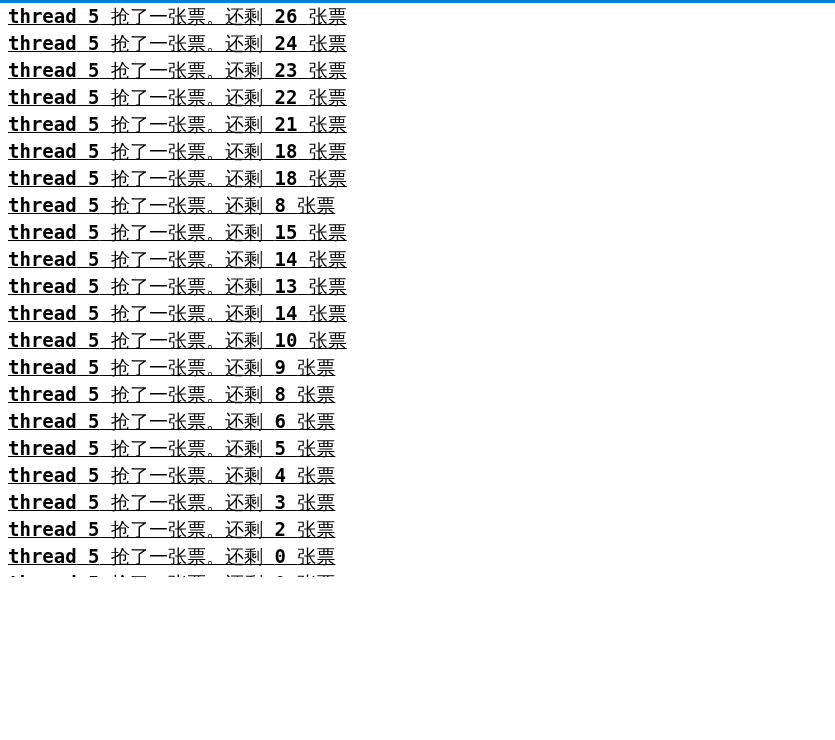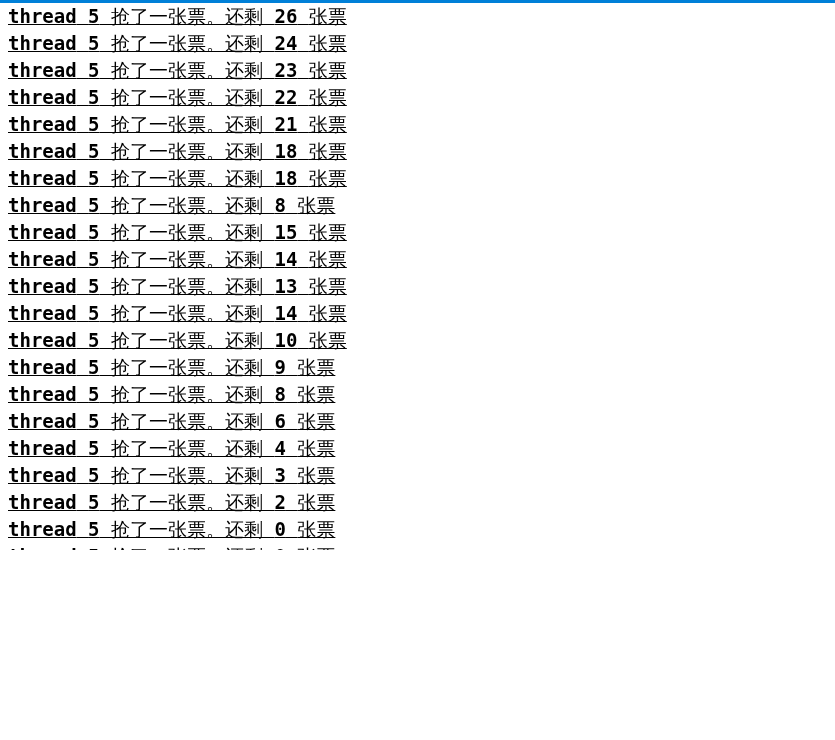--- a/index.html
+++ b/index.html
@@ -105,20 +105,21 @@
       <div class="console-line"><span class="seg-latin">thread</span><span class="seg-space"> </span><span class="seg-latin">5</span><span class="seg-space"> </span><span class="seg-cjk">抢了一张票。还剩</span><span class="seg-space"> </span><span class="seg-num">18</span><span class="seg-space"> </span><span class="seg-cjk">张票</span></div>
       <div class="console-line"><span class="seg-latin">thread</span><span class="seg-space"> </span><span class="seg-latin">5</span><span class="seg-space"> </span><span class="seg-cjk">抢了一张票。还剩</span><span class="seg-space"> </span><span class="seg-num">8</span><span class="seg-space"> </span><span class="seg-cjk">张票</span></div>
       <div class="console-line"><span class="seg-latin">thread</span><span class="seg-space"> </span><span class="seg-latin">5</span><span class="seg-space"> </span><span class="seg-cjk">抢了一张票。还剩</span><span class="seg-space"> </span><span class="seg-num">15</span><span class="seg-space"> </span><span class="seg-cjk">张票</span></div>
       <div class="console-line"><span class="seg-latin">thread</span><span class="seg-space"> </span><span class="seg-latin">5</span><span class="seg-space"> </span><span class="seg-cjk">抢了一张票。还剩</span><span class="seg-space"> </span><span class="seg-num">14</span><span class="seg-space"> </span><span class="seg-cjk">张票</span></div>
       <div class="console-line"><span class="seg-latin">thread</span><span class="seg-space"> </span><span class="seg-latin">5</span><span class="seg-space"> </span><span class="seg-cjk">抢了一张票。还剩</span><span class="seg-space"> </span><span class="seg-num">13</span><span class="seg-space"> </span><span class="seg-cjk">张票</span></div>
       <div class="console-line"><span class="seg-latin">thread</span><span class="seg-space"> </span><span class="seg-latin">5</span><span class="seg-space"> </span><span class="seg-cjk">抢了一张票。还剩</span><span class="seg-space"> </span><span class="seg-num">14</span><span class="seg-space"> </span><span class="seg-cjk">张票</span></div>
       <div class="console-line"><span class="seg-latin">thread</span><span class="seg-space"> </span><span class="seg-latin">5</span><span class="seg-space"> </span><span class="seg-cjk">抢了一张票。还剩</span><span class="seg-space"> </span><span class="seg-num">10</span><span class="seg-space"> </span><span class="seg-cjk">张票</span></div>
       <div class="console-line"><span class="seg-latin">thread</span><span class="seg-space"> </span><span class="seg-latin">5</span><span class="seg-space"> </span><span class="seg-cjk">抢了一张票。还剩</span><span class="seg-space"> </span><span class="seg-num">9</span><span class="seg-space"> </span><span class="seg-cjk">张票</span></div>
       <div class="console-line"><span class="seg-latin">thread</span><span class="seg-space"> </span><span class="seg-latin">5</span><span class="seg-space"> </span><span class="seg-cjk">抢了一张票。还剩</span><span class="seg-space"> </span><span class="seg-num">8</span><span class="seg-space"> </span><span class="seg-cjk">张票</span></div>
       <div class="console-line"><span class="seg-latin">thread</span><span class="seg-space"> </span><span class="seg-latin">5</span><span class="seg-space"> </span><span class="seg-cjk">抢了一张票。还剩</span><span class="seg-space"> </span><span class="seg-num">6</span><span class="seg-space"> </span><span class="seg-cjk">张票</span></div>
+      <div class="console-line"><span class="seg-latin">thread</span><span class="seg-space"> </span><span class="seg-latin">5</span><span class="seg-space"> </span><span class="seg-cjk">抢了一张票。还剩</span><span class="seg-space"> </span><span class="seg-num">5</span><span class="seg-space"> </span><span class="seg-cjk">张票</span></div>
       <div class="console-line"><span class="seg-latin">thread</span><span class="seg-space"> </span><span class="seg-latin">5</span><span class="seg-space"> </span><span class="seg-cjk">抢了一张票。还剩</span><span class="seg-space"> </span><span class="seg-num">4</span><span class="seg-space"> </span><span class="seg-cjk">张票</span></div>
       <div class="console-line"><span class="seg-latin">thread</span><span class="seg-space"> </span><span class="seg-latin">5</span><span class="seg-space"> </span><span class="seg-cjk">抢了一张票。还剩</span><span class="seg-space"> </span><span class="seg-num">3</span><span class="seg-space"> </span><span class="seg-cjk">张票</span></div>
       <div class="console-line"><span class="seg-latin">thread</span><span class="seg-space"> </span><span class="seg-latin">5</span><span class="seg-space"> </span><span class="seg-cjk">抢了一张票。还剩</span><span class="seg-space"> </span><span class="seg-num">2</span><span class="seg-space"> </span><span class="seg-cjk">张票</span></div>
       <div class="console-line"><span class="seg-latin">thread</span><span class="seg-space"> </span><span class="seg-latin">5</span><span class="seg-space"> </span><span class="seg-cjk">抢了一张票。还剩</span><span class="seg-space"> </span><span class="seg-num">0</span><span class="seg-space"> </span><span class="seg-cjk">张票</span></div>
       <div class="console-line clipped"><span class="seg-latin">thread</span><span class="seg-space"> </span><span class="seg-latin">5</span><span class="seg-space"> </span><span class="seg-cjk">抢了一张票。还剩</span><span class="seg-space"> </span><span class="seg-num">0</span><span class="seg-space"> </span><span class="seg-cjk">张票</span></div>
     </div>
 
 </div>
 
 </body></html>

